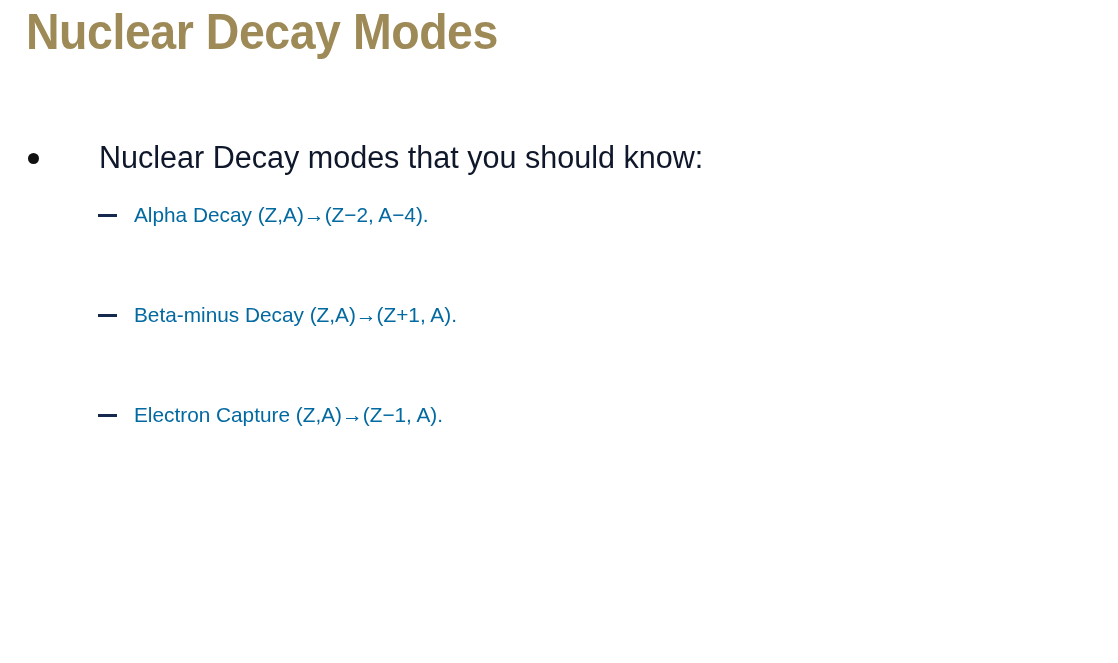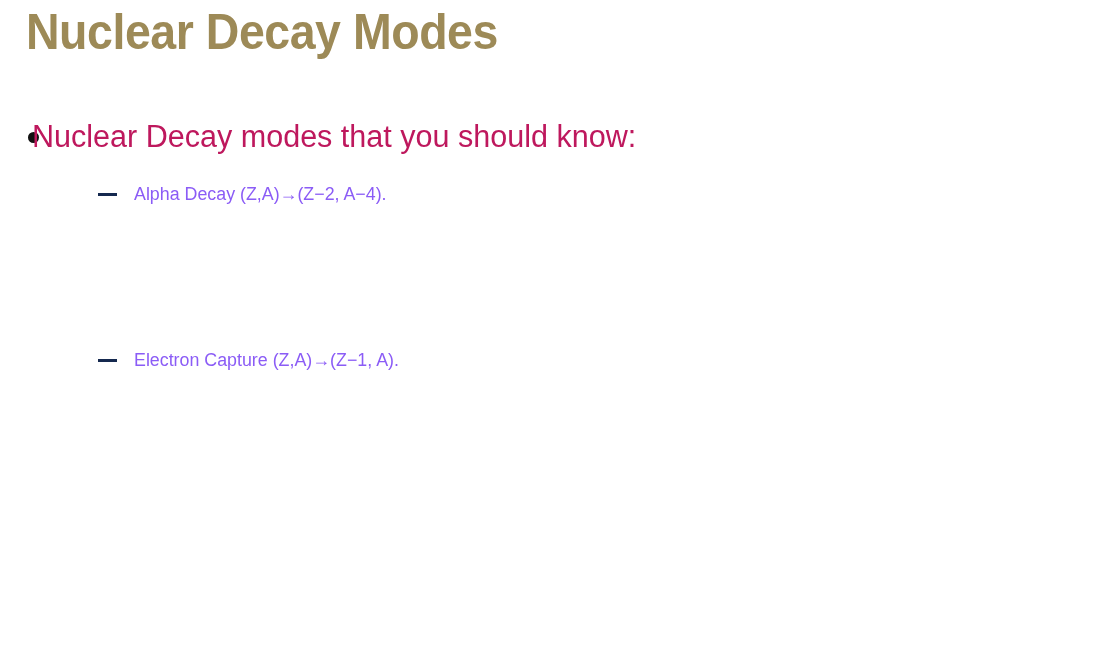--- a/index.html
+++ b/index.html
@@ -41,47 +41,48 @@
   
   .body {
     position: absolute;
     left: 0;
     top: 118px;
     width: 1118px;
   }
 
   .lvl1 {
     position: relative;
-    padding-left: 32px;
-    color: #be185d;
+    padding-left: 99px;
+    color: #0f172a;
     font-size: 31px;
     line-height: 38px;
     min-height: 38px;
     white-space: nowrap;
+    margin-top: 21px;
   }
   .lvl1 .bullet-dot {
     position: absolute;
     left: 28px;
     top: 14px;
     width: 11px;
     height: 11px;
     background: #111111;
     border-radius: 50%;
   }
   .lvl1 .lvl1-text {
     display: inline-block;
     transform: scaleX(0.985);
     transform-origin: left top;
   }
 
   .lvl2 {
     position: relative;
     padding-left: 134px;
-    color: #8b5cf6;
-    font-size: 18px;
+    color: #0369a1;
+    font-size: 21px;
     line-height: 34px;
     min-height: 34px;
   }
   .lvl2 .bullet-dash {
     position: absolute;
     left: 98px;
     top: 16px;
     width: 19px;
     height: 3px;
     background: #15294f;
@@ -123,20 +124,24 @@
     <div class="lvl2">
       <span class="bullet-dash"></span>
       <span class="lvl2-text">Alpha Decay (Z,A)→(Z−2, A−4).</span>
     </div>
 
     <div class="gap-sub"></div>
 
 
     <div class="gap-sub"></div>
 
+    <div class="lvl2">
+      <span class="bullet-dash"></span>
+      <span class="lvl2-text">Beta-minus Decay (Z,A)→(Z+1, A).</span>
+    </div>
 
     <div class="gap-sub"></div>
 
 
     <div class="gap-sub"></div>
 
     <div class="lvl2">
       <span class="bullet-dash"></span>
       <span class="lvl2-text">Electron Capture (Z,A)→(Z−1, A).</span>
     </div>

